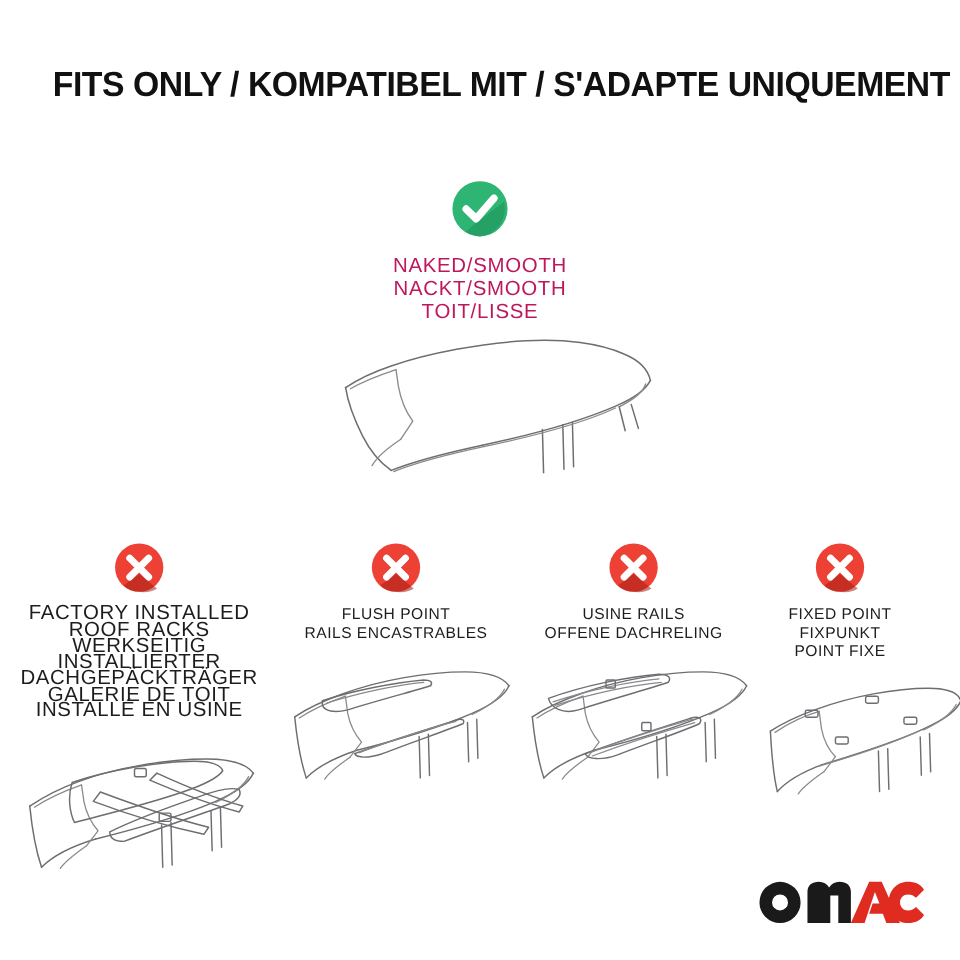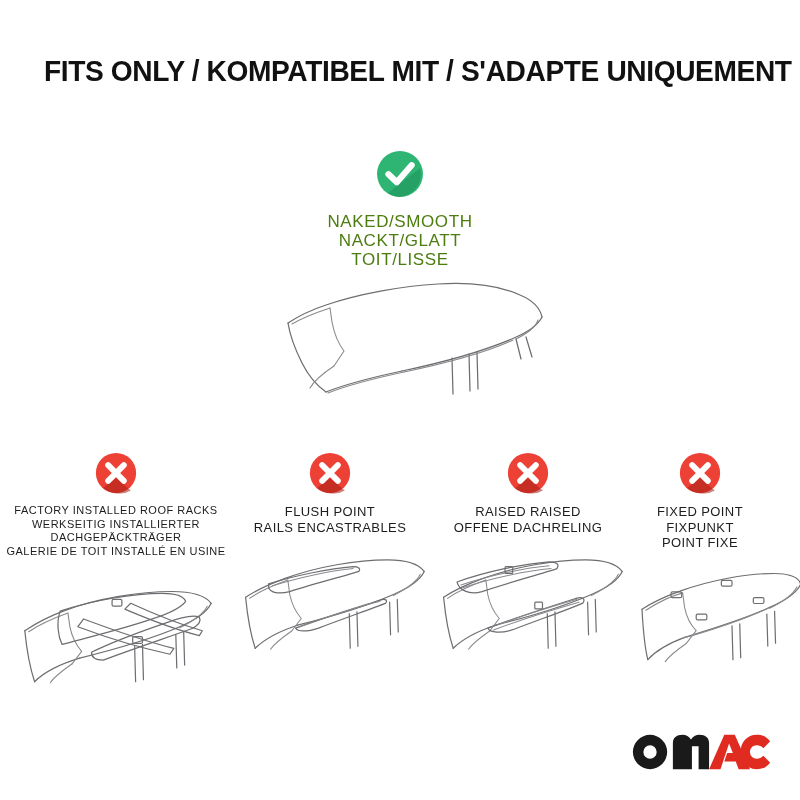--- a/index.html
+++ b/index.html
@@ -17,39 +17,39 @@
     color:#111111;white-space:nowrap;
     transform:scaleX(0.97);transform-origin:left center;
   }
 
   
   .ok-block{position:absolute;left:250px;top:150px;width:300px;text-align:center;}
   .badge{width:48px;height:48px;margin:0 auto;position:relative;}
   .badge svg{display:block;}
   .ok-labels{margin-top:14px;}
   .ok-labels div{
-    font-size:17px;letter-spacing:0.6px;line-height:19px;color:#4d7c0f;font-weight:400;
+    font-size:17px;letter-spacing:0.6px;line-height:19px;color:#be185d;font-weight:400;
   }
 
   
   .main-roof{position:absolute;left:270px;top:275px;width:300px;height:135px;}
   .main-roof svg{display:block;width:300px;height:135px;}
 
   
   .cols{position:absolute;left:0;top:452px;width:800px;height:300px;}
   .col{position:absolute;top:0;text-align:center;}
   .col-0{left:5px;width:222px;}
   .col-1{left:232px;width:196px;}
   .col-2{left:430px;width:196px;}
   .col-3{left:632px;width:136px;}
 
   .col .badge{width:42px;height:42px;}
   .col .labels{margin-top:10px;}
   .col .labels div{
-    font-size:11px;letter-spacing:0.5px;line-height:13.5px;color:#1d1d1d;font-weight:400;
+    font-size:17px;letter-spacing:0.5px;line-height:13.5px;color:#1d1d1d;font-weight:400;
   }
   .col-1 .labels div,.col-2 .labels div,.col-3 .labels div{
     font-size:13px;line-height:15.5px;letter-spacing:0.4px;
   }
 
   .col .roof{margin-top:8px;height:160px;position:relative;}
   .col .roof svg{display:block;}
   .col-0 .roof svg{margin-left:8px;}
   .col-1 .roof svg{margin-left:4px;}
   .col-2 .roof svg{margin-left:4px;}
@@ -72,21 +72,21 @@
   <div class="ok-block">
     <div class="badge">
       <svg viewBox="0 0 48 48" width="48" height="48">
         <circle cx="24" cy="24" r="23" fill="#2fb573"></circle>
         <path d="M20.5 36 L44 18.2 A23 23 0 0 1 24 47 A23 23 0 0 1 12 43.2 Z" fill="#1f8f59" opacity="0.55"></path>
         <path d="M12.5 24.2 L20.8 32.3 L35.6 15.2" fill="none" stroke="#ffffff" stroke-width="6.2" stroke-linecap="round" stroke-linejoin="round"></path>
       </svg>
     </div>
     <div class="ok-labels">
       <div>NAKED/SMOOTH</div>
-      <div>NACKT/GLATT</div>
+      <div>NACKT/SMOOTH</div>
       <div>TOIT/LISSE</div>
     </div>
   </div>
 
   <div class="main-roof">
     <svg viewBox="0 0 300 135">
 
       <path class="ln" d="M18 48 C30 40 44 34 56 30 C88 19 132 11 168 9 C200 7 230 11 250 20
                           C262 25 270 33 272 42"></path>
       <path class="ln" d="M272 42 C268 50 258 57 244 63 C214 76 170 88 132 96"></path>
@@ -194,21 +194,21 @@
 
     <div class="col col-2">
       <div class="badge">
         <svg viewBox="0 0 48 48" width="42" height="42">
           <circle cx="24" cy="24" r="23" fill="#ee4136"></circle>
           <path d="M24 30 L41 44 A23 23 0 0 1 24 47 A23 23 0 0 1 9 41 Z" fill="#a51f16" opacity="0.55"></path>
           <path d="M15 15 L33 33 M33 15 L15 33" stroke="#ffffff" stroke-width="6.6" stroke-linecap="round"></path>
         </svg>
       </div>
       <div class="labels">
-        <div>RAISED RAISED</div>
+        <div>USINE RAILS</div>
         <div>OFFENE DACHRELING</div>
       </div>
       <div class="roof">
         <svg viewBox="0 0 200 155" width="192" height="150">
           <path class="ln" d="M10 56 C22 48 38 41 52 36 C84 24 126 17 158 17 C178 17 190 21 196 29"></path>
           <path class="ln" d="M196 29 C192 38 180 46 164 53 C134 66 96 77 64 85"></path>
           <path class="ln" d="M64 85 C46 91 30 99 20 109"></path>
           <path class="ln" d="M20 109 C16 97 12 76 10 56"></path>
           <path class="ln2" d="M14 57 C26 49 40 43 54 38"></path>
           <path class="ln2" d="M54 38 L56 53 C58 63 62 71 68 78 L58 91"></path>

